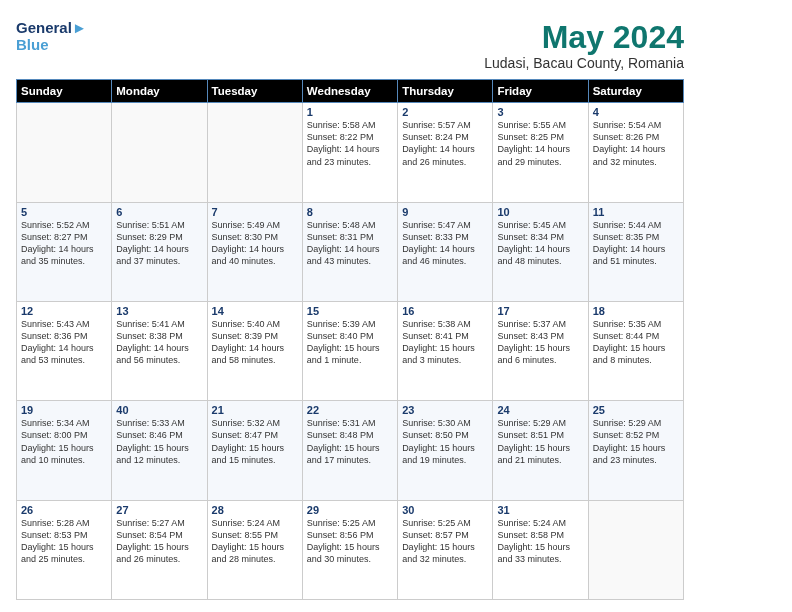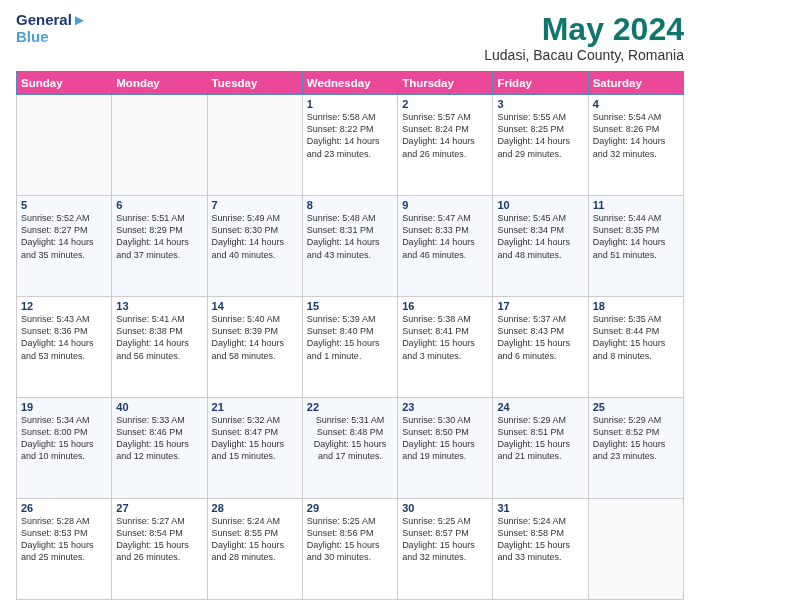--- a/index.html
+++ b/index.html
@@ -6,21 +6,21 @@
     body {
       font-family: Arial, sans-serif;
       background: #fff;
       width: 792px;
       height: 612px;
       overflow: hidden;
     }
     .page {
       width: 700px;
       height: 612px;
-      padding: 12px 16px 12px 16px;
+      padding: 20px 16px 12px 16px;
       display: flex;
       flex-direction: column;
     }
     .header {
       display: flex;
       justify-content: space-between;
       align-items: flex-start;
       margin-bottom: 8px;
     }
     .logo {
@@ -41,21 +41,21 @@
       font-size: 14px;
       color: #333;
     }
     .calendar {
       flex: 1;
       border-collapse: collapse;
       width: 100%;
       table-layout: fixed;
     }
     .calendar th {
-      background: #ec4899;
+      background: #000000;
       color: #fff;
       font-size: 11.5px;
       font-weight: bold;
       padding: 5px 4px;
       text-align: left;
       border: 1px solid #5588bb;
     }
     .calendar td {
       border: 1px solid #ccc;
       vertical-align: top;
@@ -266,21 +266,21 @@
           </td>
           <td>
             <span class="day-num">21</span>
             <div class="day-info" style="white-space: pre-line;">Sunrise: 5:32 AM
 Sunset: 8:47 PM
 Daylight: 15 hours
 and 15 minutes.</div>
           </td>
           <td>
             <span class="day-num">22</span>
-            <div class="day-info" style="white-space: pre-line; text-align: center;">Sunrise: 5:31 AM
+            <div class="day-info" style="white-space: pre-line;">Sunrise: 5:31 AM
 Sunset: 8:48 PM
 Daylight: 15 hours
 and 17 minutes.</div>
           </td>
           <td>
             <span class="day-num">23</span>
             <div class="day-info" style="white-space: pre-line;">Sunrise: 5:30 AM
 Sunset: 8:50 PM
 Daylight: 15 hours
 and 19 minutes.</div>

